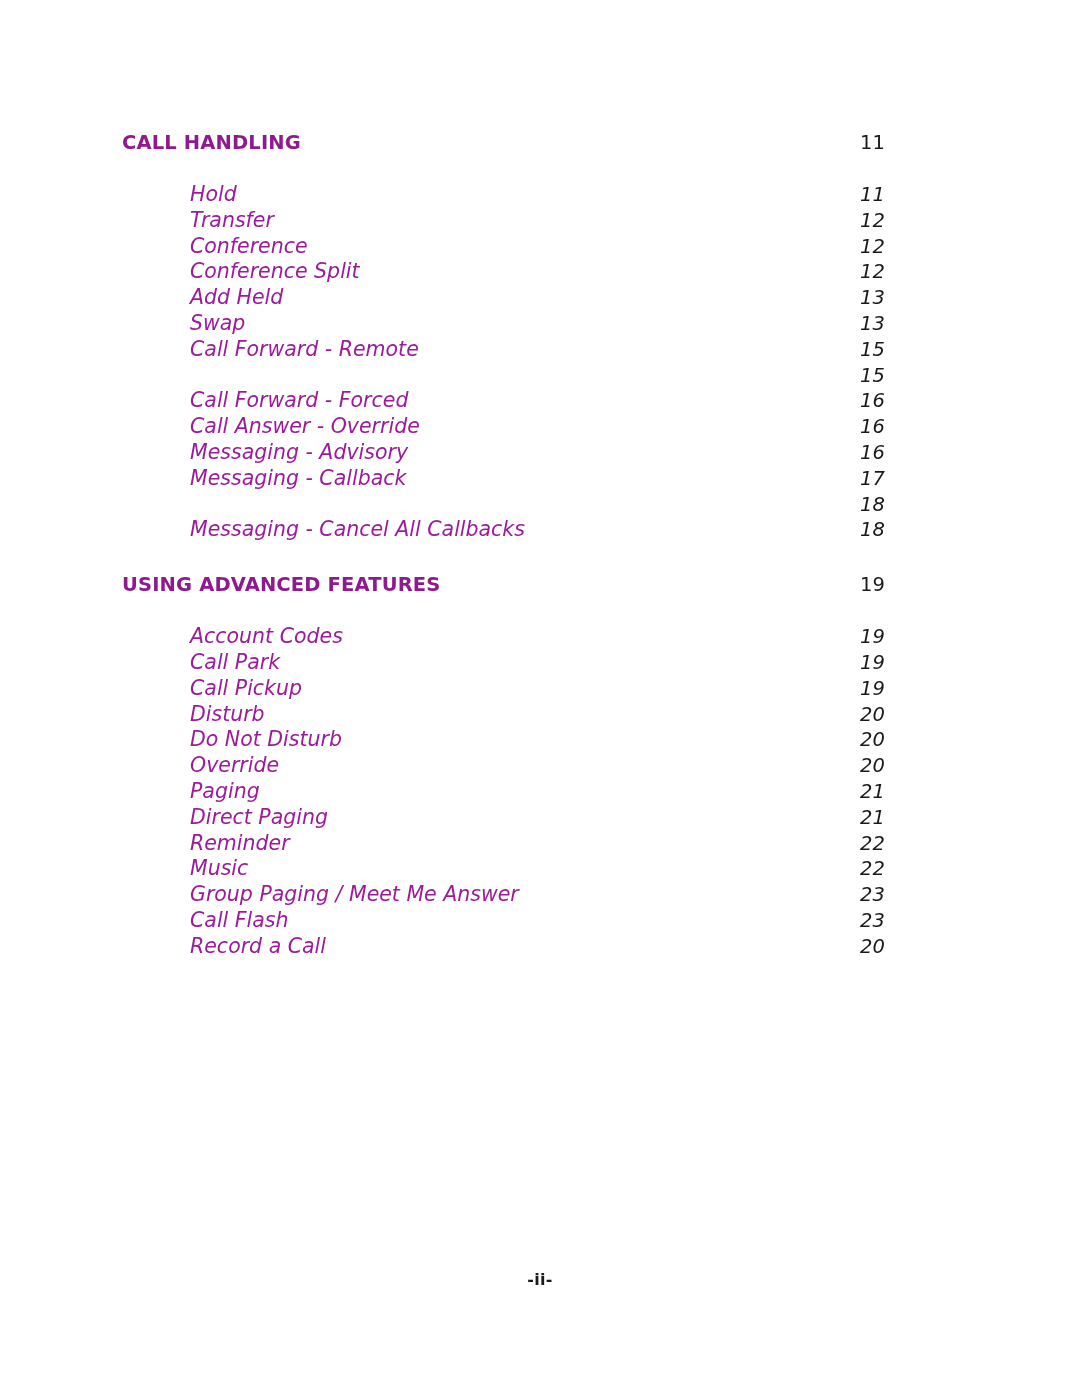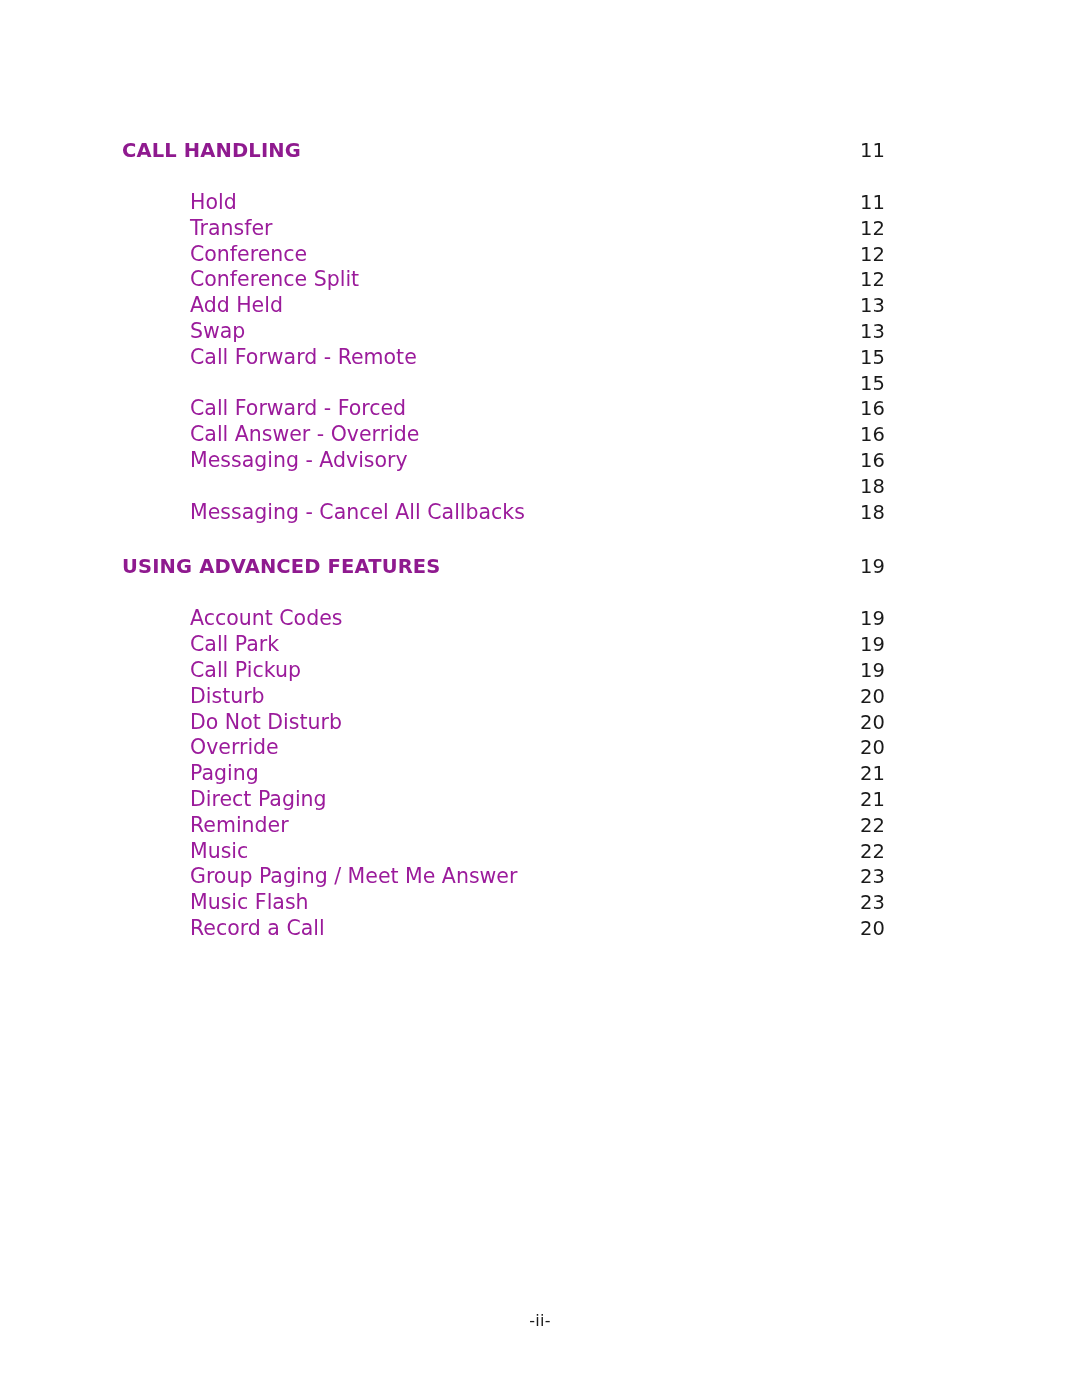--- a/index.html
+++ b/index.html
@@ -42,21 +42,21 @@
   
   .section-heading {
     display: flex;
     align-items: baseline;
     width: 100%;
     font-size: 19.5px;
     font-weight: bold;
     letter-spacing: 0.15px;
     line-height: 26px;
     color: #8f1a8f;
-    margin: 16px 0 26px 0;
+    margin: 8px 0 26px 0;
   }
   .section-heading .heading-title {
     flex: 0 0 auto;
     white-space: nowrap;
   }
   .section-heading .leader {
     flex: 1 1 auto;
   }
   .section-heading .heading-page {
     flex: 0 0 auto;
@@ -74,20 +74,21 @@
     margin: 0;
     padding: 0 0 0 68px;
   }
   .entry {
     display: flex;
     align-items: baseline;
     width: 722px;
     font-size: 20.5px;
     line-height: 25.8px;
     color: #9b1b9b;
+    font-style: italic;
   }
   .entry .entry-title {
     flex: 0 0 auto;
     white-space: nowrap;
   }
   .entry .leader {
     flex: 1 1 auto;
   }
   .entry .entry-page {
     flex: 0 0 auto;
@@ -98,24 +99,23 @@
   }
 
   
   .page-footer {
     position: absolute;
     left: 0;
     top: 1270px;
     width: 1080px;
     text-align: center;
     font-size: 16px;
-    font-weight: normal;
+    font-weight: bold;
     color: #1a1a1a;
     letter-spacing: 0.3px;
-    margin-top: 41px;
   }
 </style>
 </head>
 <body>
 
 <div class="page">
 
   <div class="toc" id="toc-root">
       <div class="section">
         <div class="section-heading">
@@ -170,20 +170,25 @@
           </li>
           <li class="entry">
             <span class="entry-title">Call Answer - Override</span>
             <span class="leader"></span>
             <span class="entry-page">16</span>
           </li>
           <li class="entry">
             <span class="entry-title">Messaging - Advisory</span>
             <span class="leader"></span>
             <span class="entry-page">16</span>
+          </li>
+          <li class="entry">
+            <span class="entry-title">Messaging - Callback</span>
+            <span class="leader"></span>
+            <span class="entry-page">17</span>
           </li>
           <li class="entry">
             <span class="leader"></span>
             <span class="entry-page">18</span>
           </li>
           <li class="entry">
             <span class="entry-title">Messaging - Cancel All Callbacks</span>
             <span class="leader"></span>
             <span class="entry-page">18</span>
           </li>
@@ -245,21 +250,21 @@
             <span class="entry-title">Music</span>
             <span class="leader"></span>
             <span class="entry-page">22</span>
           </li>
           <li class="entry">
             <span class="entry-title">Group Paging / Meet Me Answer</span>
             <span class="leader"></span>
             <span class="entry-page">23</span>
           </li>
           <li class="entry">
-            <span class="entry-title">Music Flash</span>
+            <span class="entry-title">Call Flash</span>
             <span class="leader"></span>
             <span class="entry-page">23</span>
           </li>
           <li class="entry">
             <span class="entry-title">Record a Call</span>
             <span class="leader"></span>
             <span class="entry-page">20</span>
           </li>
         </ul>
       </div>

